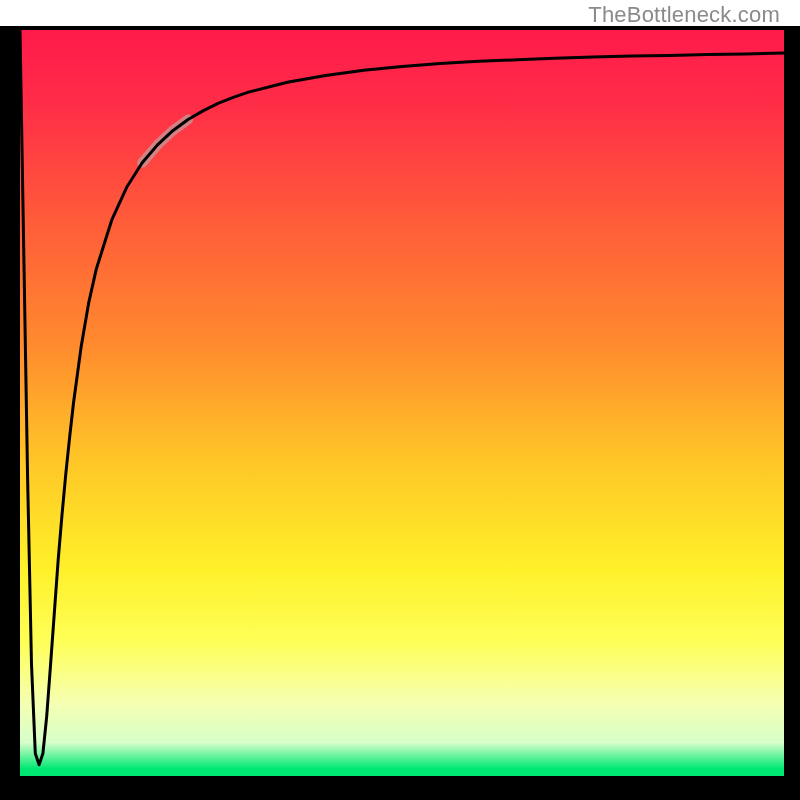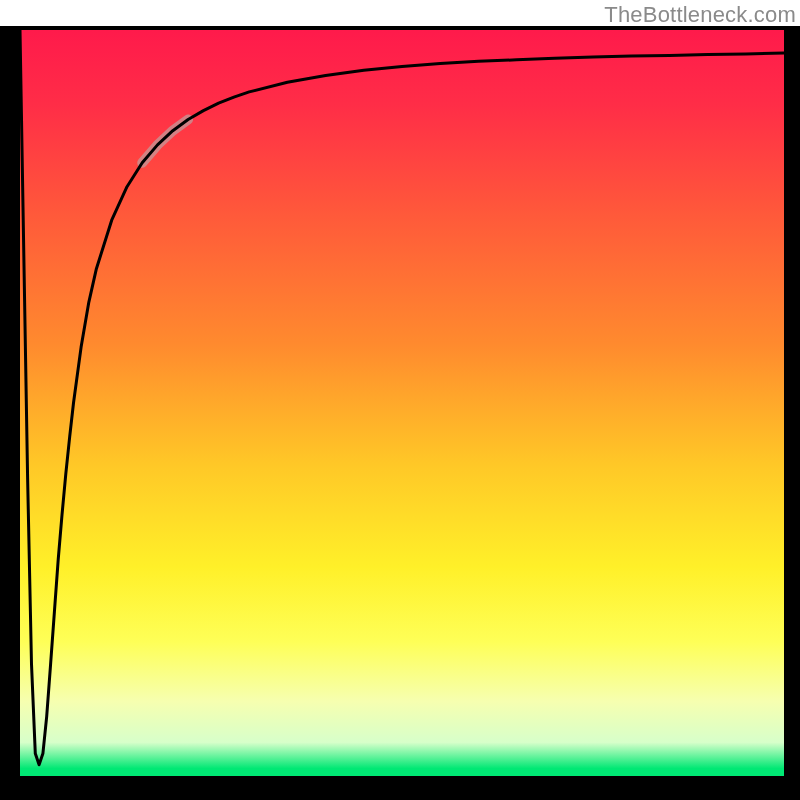--- a/index.html
+++ b/index.html
@@ -11,21 +11,21 @@
     font-family: Arial, Helvetica, sans-serif;
   }
   .stage {
     position: relative;
     width: 800px;
     height: 800px;
   }
   .watermark {
     position: absolute;
     top: 2px;
-    right: 4px;
+    right: 20px;
     color: #8a8a8a;
     font-size: 22px;
     font-weight: 400;
     letter-spacing: 0.2px;
     z-index: 5;
   }
   svg {
     position: absolute;
     top: 0;
     left: 0;

